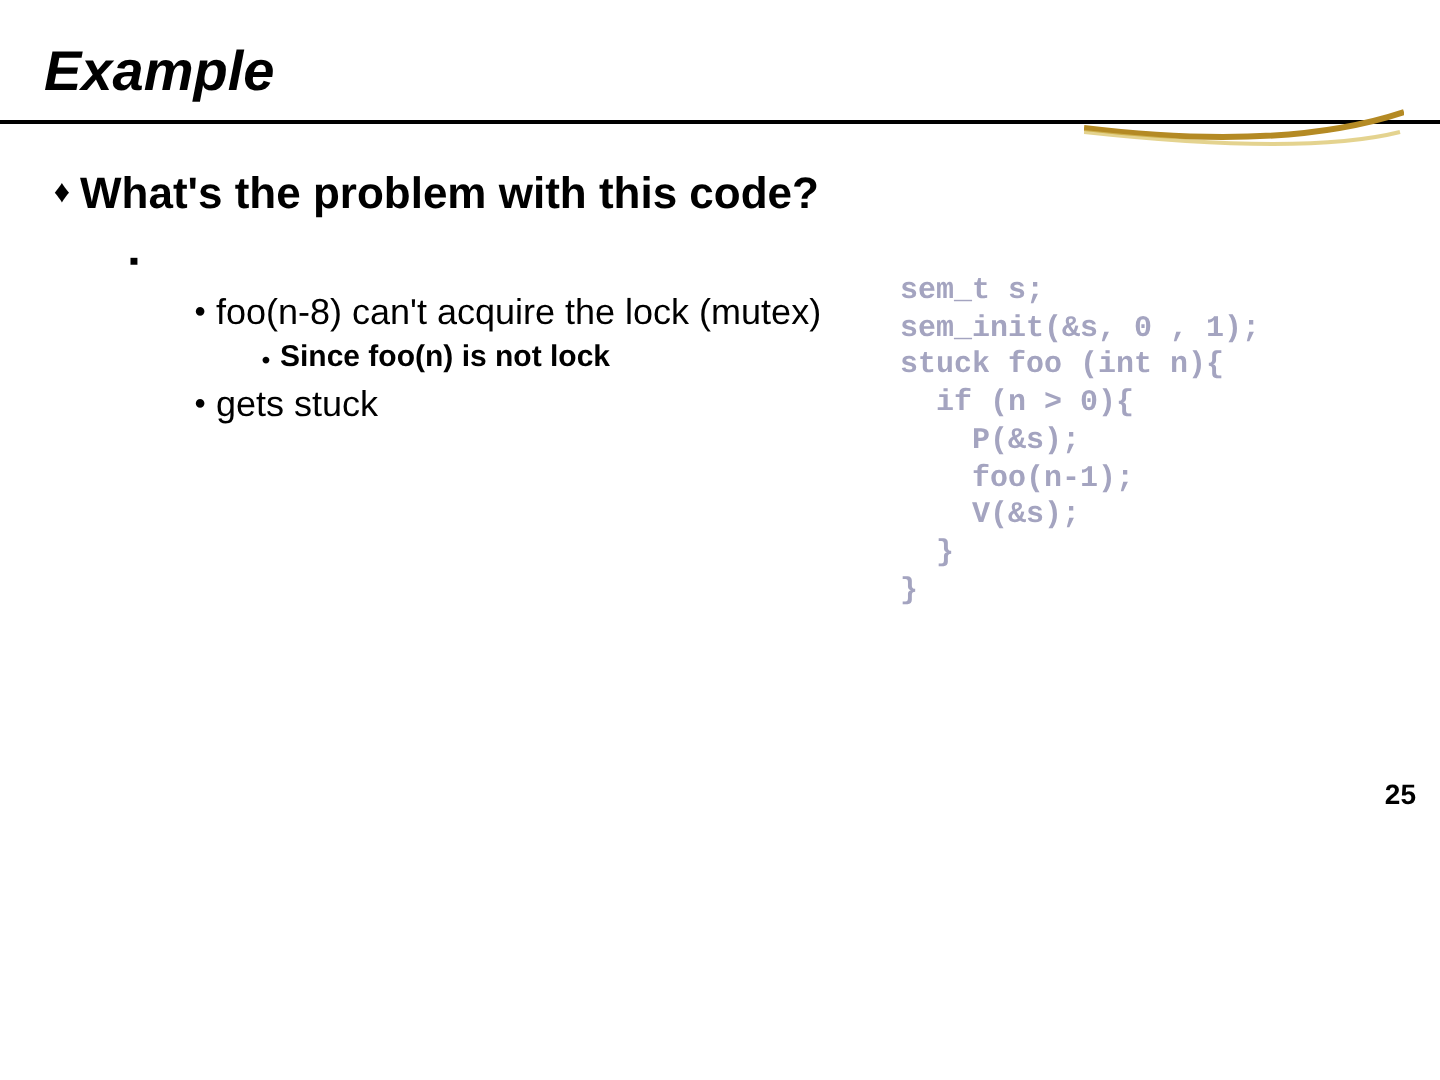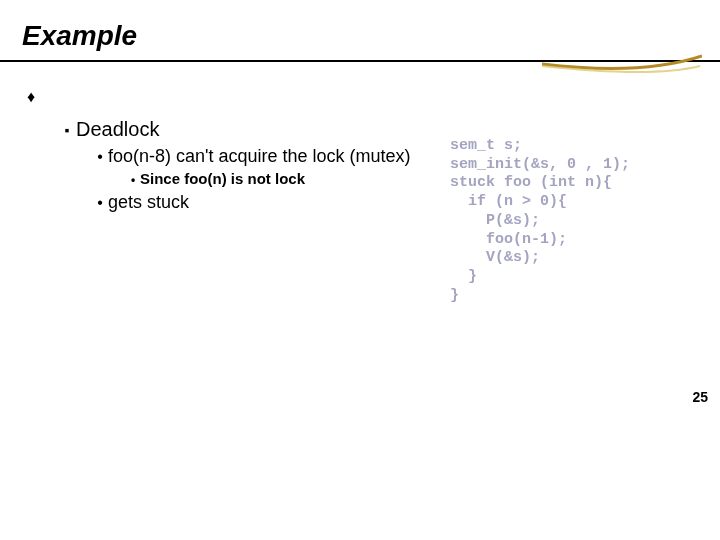--- a/index.html
+++ b/index.html
@@ -137,25 +137,25 @@
     <svg viewBox="0 0 160 24">
       <path d="M0 10 Q 100 22 160 2" stroke="#b48a24" stroke-width="3" fill="none"></path>
       <path d="M0 12 Q 110 24 158 12" stroke="#d8c060" stroke-width="2" fill="none" opacity="0.7"></path>
     </svg>
   </div>
 
   <div class="content">
 
     <div class="l1">
       <span class="bullet">♦</span>
+      <span>What's the problem with this code?</span>
     </div>
 
     <div class="l2">
       <span class="bullet">▪</span>
-      <span>Deadlock</span>
     </div>
 
     <div class="l3">
       <span class="bullet">•</span>
       <span>foo(n-8) can't acquire the lock (mutex)</span>
     </div>
 
     <div class="l4">
       <span class="bullet">•</span>
       <span>Since foo(n) is not lock</span>

